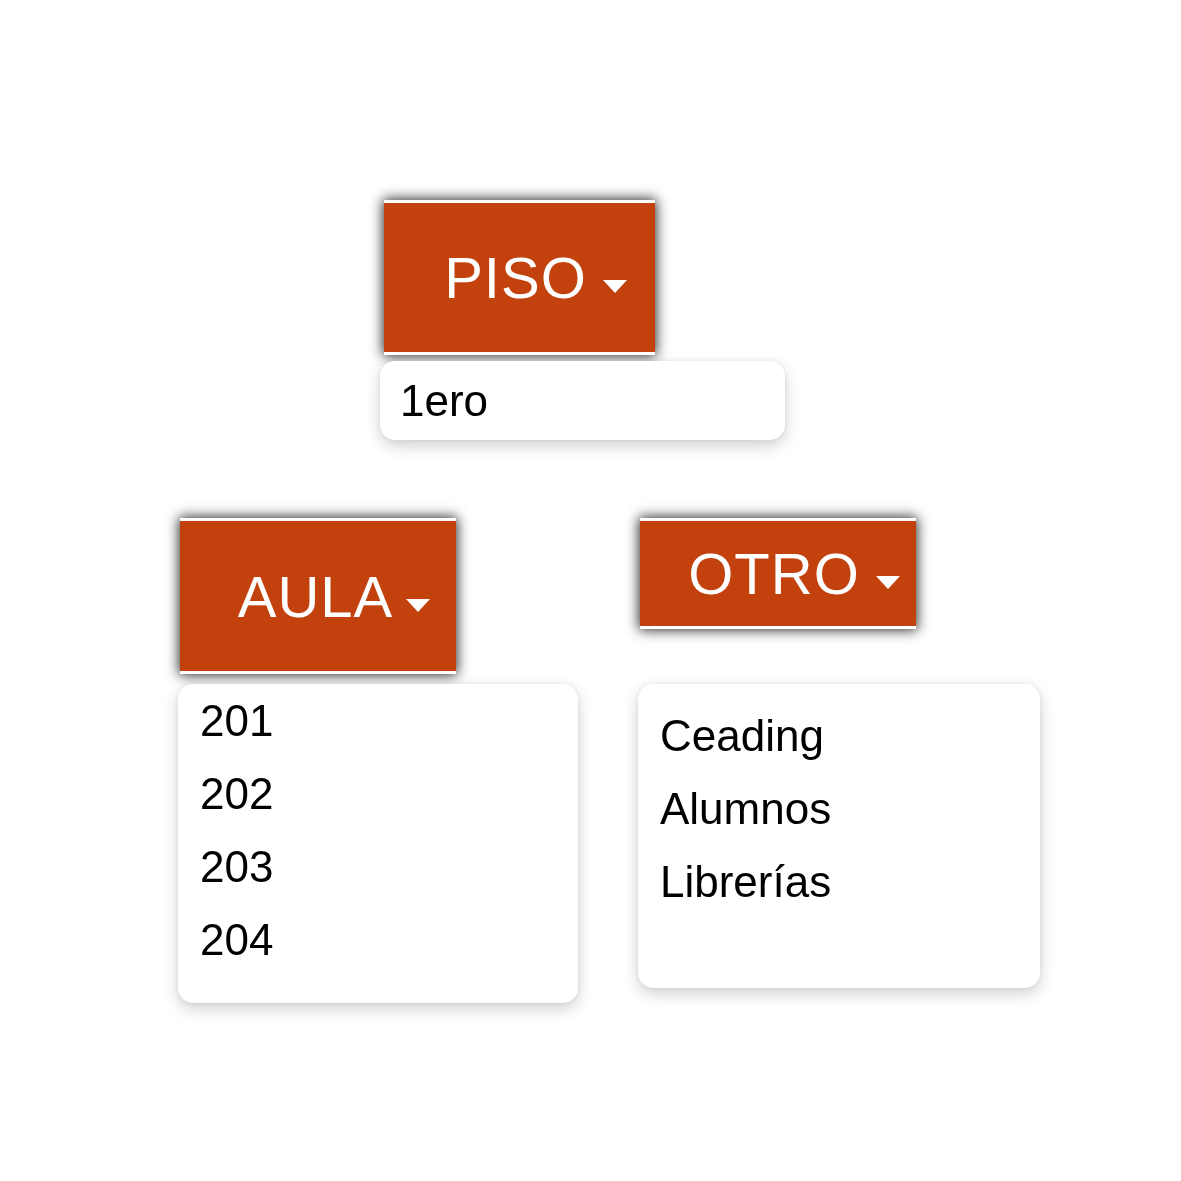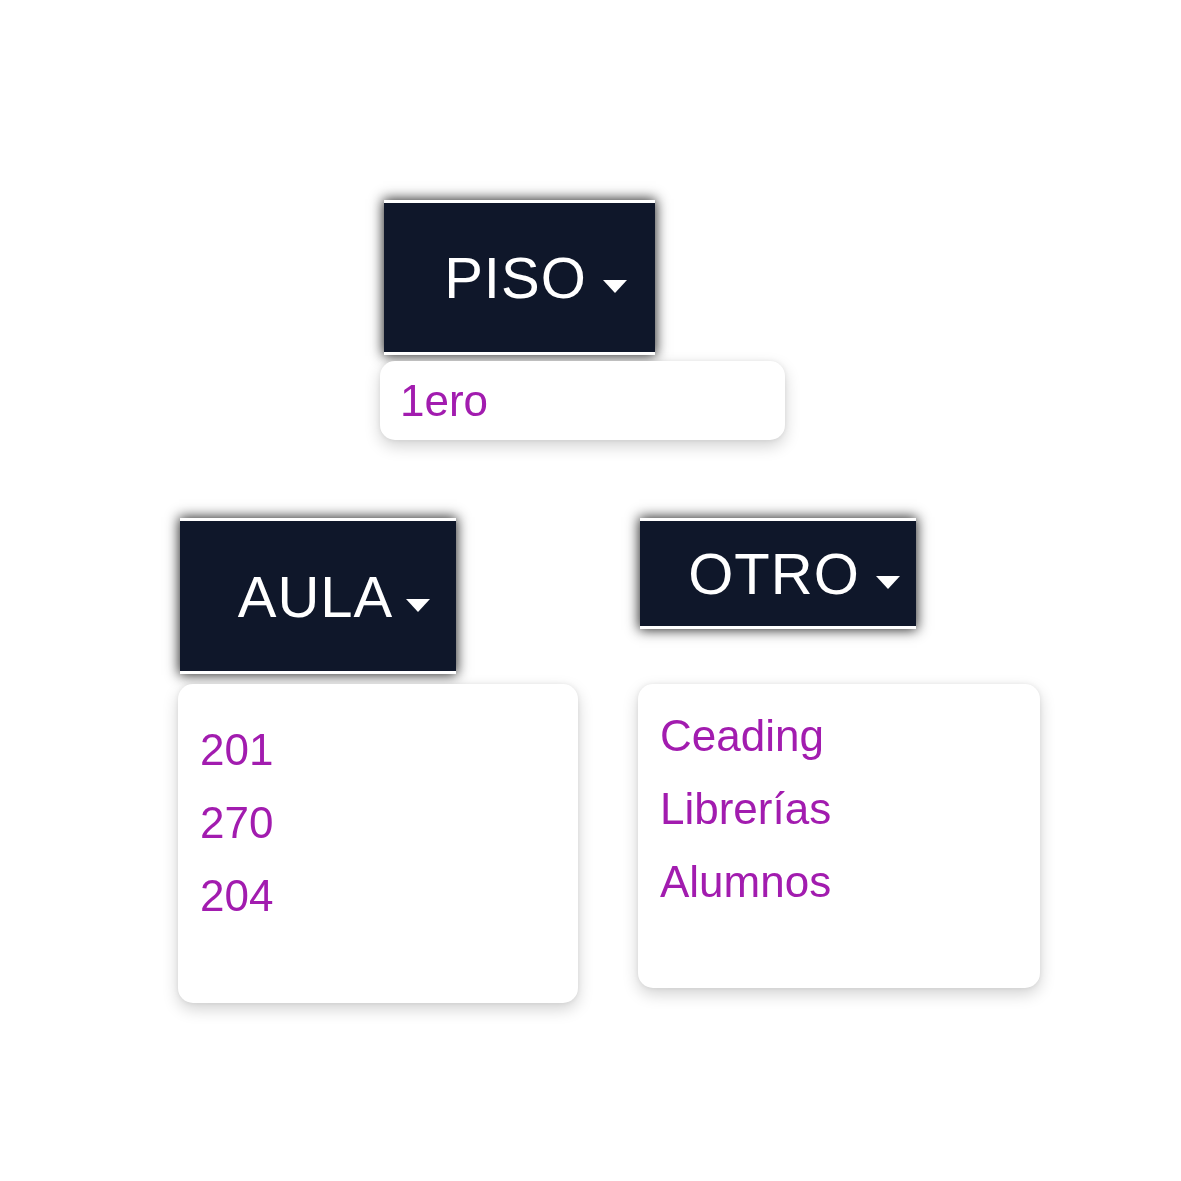--- a/index.html
+++ b/index.html
@@ -13,21 +13,21 @@
     height: 1181px;
     background: #ffffff;
     overflow: hidden;
     font-family: "Liberation Sans", "DejaVu Sans", sans-serif;
   }
 
   
   .dd-button {
     position: absolute;
     box-sizing: border-box;
-    background: #0f172a;
+    background: #c2410c;
     border-top: 3px solid #ffffff;
     border-bottom: 3px solid #ffffff;
     box-shadow: 0 0 12px 1px rgba(0,0,0,0.85);
     color: #ffffff;
     display: flex;
     align-items: center;
     justify-content: center;
     gap: 16px;
     font-size: 58px;
     font-weight: 300;
@@ -57,35 +57,35 @@
     border-radius: 15px;
     box-shadow: 0 6px 16px rgba(0,0,0,0.18), 0 0 5px rgba(0,0,0,0.07);
     color: #212121;
   }
   #piso-panel {
     left: 380px; top: 361px; width: 405px; height: 79px;
     display: flex; align-items: center;
   }
   #aula-panel {
     left: 178px; top: 684px; width: 400px; height: 319px;
-    padding: 29px 0 12px;
+    padding: 0 0 12px;
   }
   #otro-panel {
     left: 638px; top: 684px; width: 402px; height: 304px;
     padding: 15px 0 12px;
   }
 
   .menu-item {
     height: 73px;
     display: flex;
     align-items: center;
     padding: 0 22px;
     font-size: 44px;
     font-weight: 300;
-    color: #a21caf;
+    color: #000000;
     cursor: pointer;
     white-space: nowrap;
   }
   #piso-panel .menu-item { height: auto; padding: 0 20px; }
 </style>
 </head>
 <body>
 
 <div class="stage">
 
@@ -96,27 +96,28 @@
   <div class="panel" id="piso-panel">
     <div class="menu-item">1ero</div>
   </div>
 
   <div class="dd-button" id="aula-button">
     <span class="dd-label">AULA</span>
     <span class="caret"></span>
   </div>
   <div class="panel" id="aula-panel">
     <div class="menu-item">201</div>
-    <div class="menu-item">270</div>
+    <div class="menu-item">202</div>
+    <div class="menu-item">203</div>
     <div class="menu-item">204</div>
   </div>
 
   <div class="dd-button" id="otro-button">
     <span class="dd-label">OTRO</span>
     <span class="caret"></span>
   </div>
   <div class="panel" id="otro-panel">
     <div class="menu-item">Ceading</div>
+    <div class="menu-item">Alumnos</div>
     <div class="menu-item">Librerías</div>
-    <div class="menu-item">Alumnos</div>
   </div>
 
 </div>
 
 </body></html>

